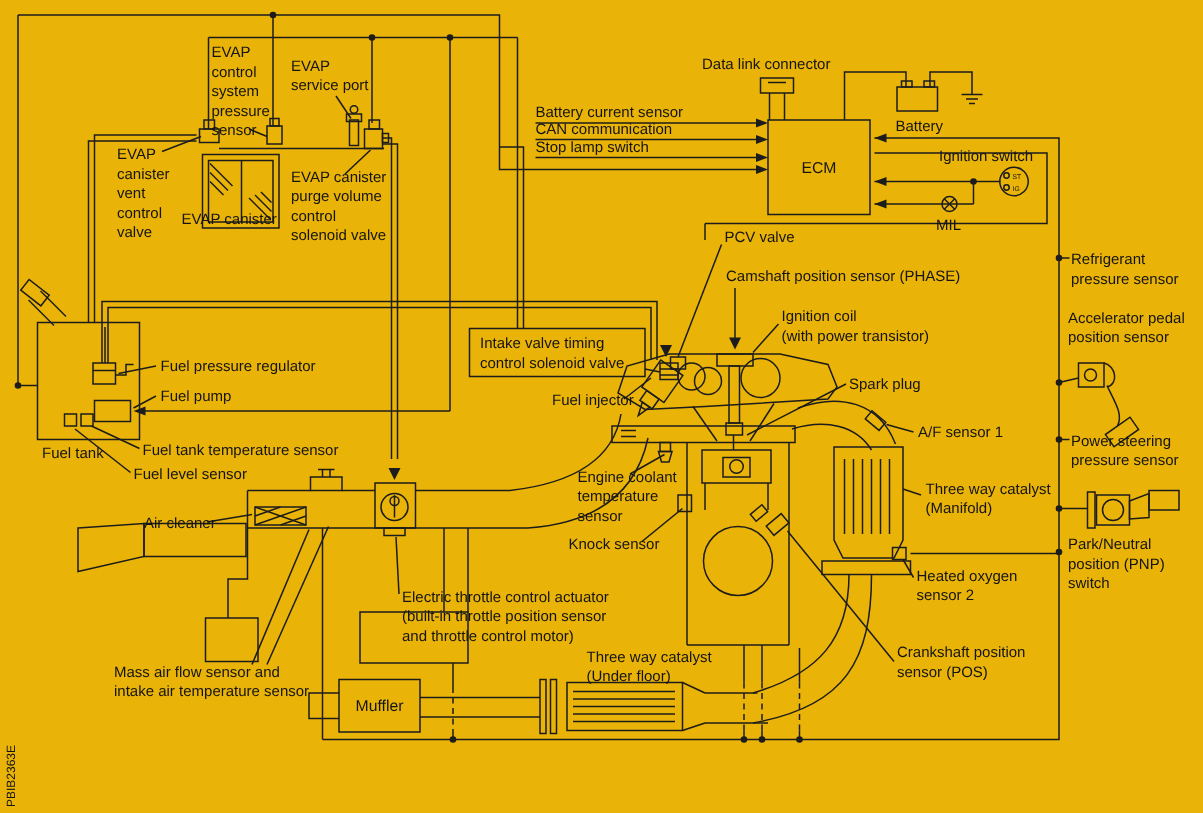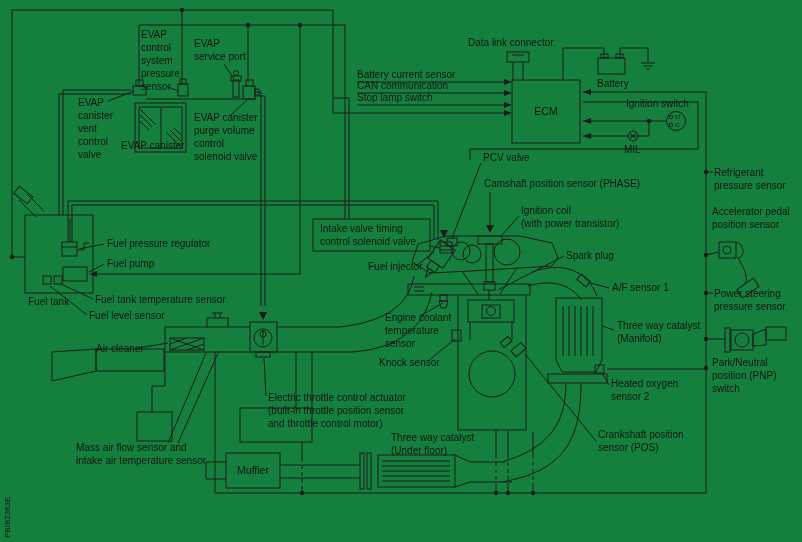--- a/index.html
+++ b/index.html
@@ -1,16 +1,16 @@
 <!DOCTYPE html>
 <html><head>
 <meta charset="utf-8">
 <style>
   html,body{margin:0;padding:0;background:#ffffff;}
-  .stage{position:relative;width:802px;height:542px;background:#15803d;overflow:hidden;
+  .stage{position:relative;width:802px;height:542px;background:#eab308;overflow:hidden;
          font-family:"Liberation Sans", sans-serif;}
   svg{display:block}
   .ln{fill:none;stroke:#1c1c1c;stroke-width:1;}
   .dash{fill:none;stroke:#1c1c1c;stroke-width:1;stroke-dasharray:4 3;}
   .dot{fill:#1c1c1c;stroke:none;}
   .ah{fill:#1c1c1c;stroke:none;}
   .lbl{fill:#141414;font-size:10px;font-family:"Liberation Sans",sans-serif;}
   .lblc{fill:#141414;font-size:10.5px;font-family:"Liberation Sans",sans-serif;text-anchor:middle;}
   .tiny{fill:#141414;font-size:4.5px;font-family:"Liberation Sans",sans-serif;}
   .code{fill:#141414;font-size:8px;font-family:"Liberation Sans",sans-serif;}

